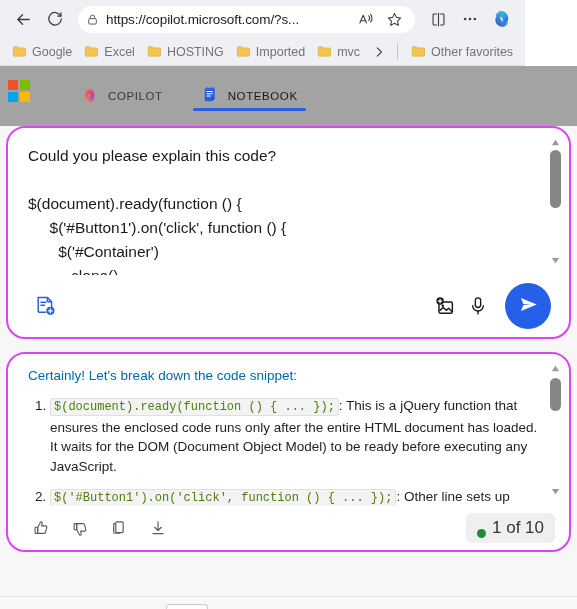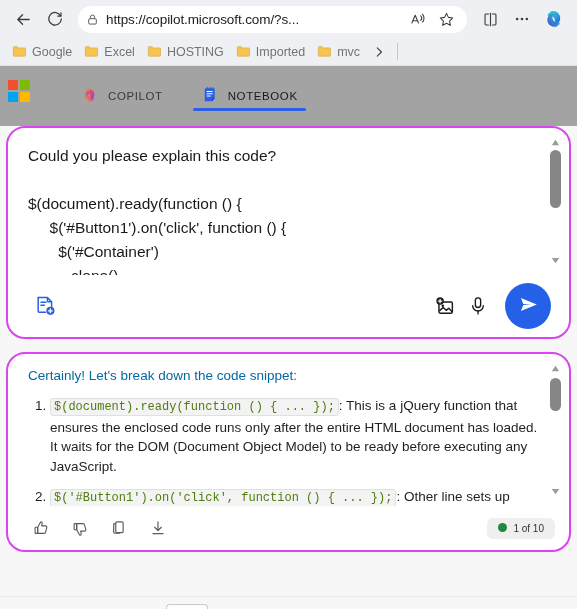--- a/index.html
+++ b/index.html
@@ -6,21 +6,21 @@
   html, body {
     margin: 0; padding: 0;
     width: 577px; height: 609px;
     overflow: hidden;
     background: #ffffff;
     font-family: "Liberation Sans", sans-serif;
   }
 
   
   #browser-chrome {
-    width: 577px;
+    width: 525px;
     background: #eef0f3;
     border-bottom: 1px solid #dfe1e5;
   }
   #nav-bar {
     height: 38px;
     display: flex;
     align-items: center;
     padding: 0 8px;
     gap: 2px;
   }
@@ -251,26 +251,26 @@
     width: 30px; height: 30px;
     display: flex; align-items: center; justify-content: center;
     border-radius: 5px;
     flex: 0 0 auto;
     margin-right: 9px;
     color: #5b5b5b;
   }
   #actions-spacer { flex: 1 1 auto; }
   #page-badge {
     display: flex;
-    align-items: flex-start;
+    align-items: flex-end;
     gap: 6px;
     background: #efefef;
     border-radius: 6px;
     padding: 5px 11px;
-    font-size: 10px;
+    font-size: 17px;
     color: #333;
     flex: 0 0 auto;
   }
   #badge-dot {
     width: 9px; height: 9px;
     border-radius: 50%;
     flex: 0 0 auto;
   }
 
   
@@ -447,20 +447,28 @@
     </div>
 
     <div id="bm-overflow">
       <svg width="14" height="14" viewBox="0 0 16 16" fill="none" stroke="currentColor" stroke-width="1.35" stroke-linecap="round" stroke-linejoin="round">
         <path d="M6 3.2 10.8 8 6 12.8"></path>
       </svg>
     </div>
 
     <div id="bm-divider"></div>
 
+    <div class="bookmark">
+      <span class="folder-ico">
+        <svg width="15" height="15" viewBox="0 0 16 16">
+            <path d="M1.4 3.6a.8.8 0 0 1 .8-.8h3.3l1.2 1.4h6.9a.8.8 0 0 1 .8.8v7.2a.8.8 0 0 1-.8.8H2.2a.8.8 0 0 1-.8-.8z" fill="#f5c451" stroke="#d9a93a" stroke-width=".7"></path>
+          </svg>
+      </span>
+      <span>Other favorites</span>
+    </div>
   </div>
 </div>
 
 <div id="page">
 
   <div id="app-bar">
 
     <div id="ms-logo">
       <i style="background:#f1502f"></i>
         <i style="background:#7fba00"></i>

